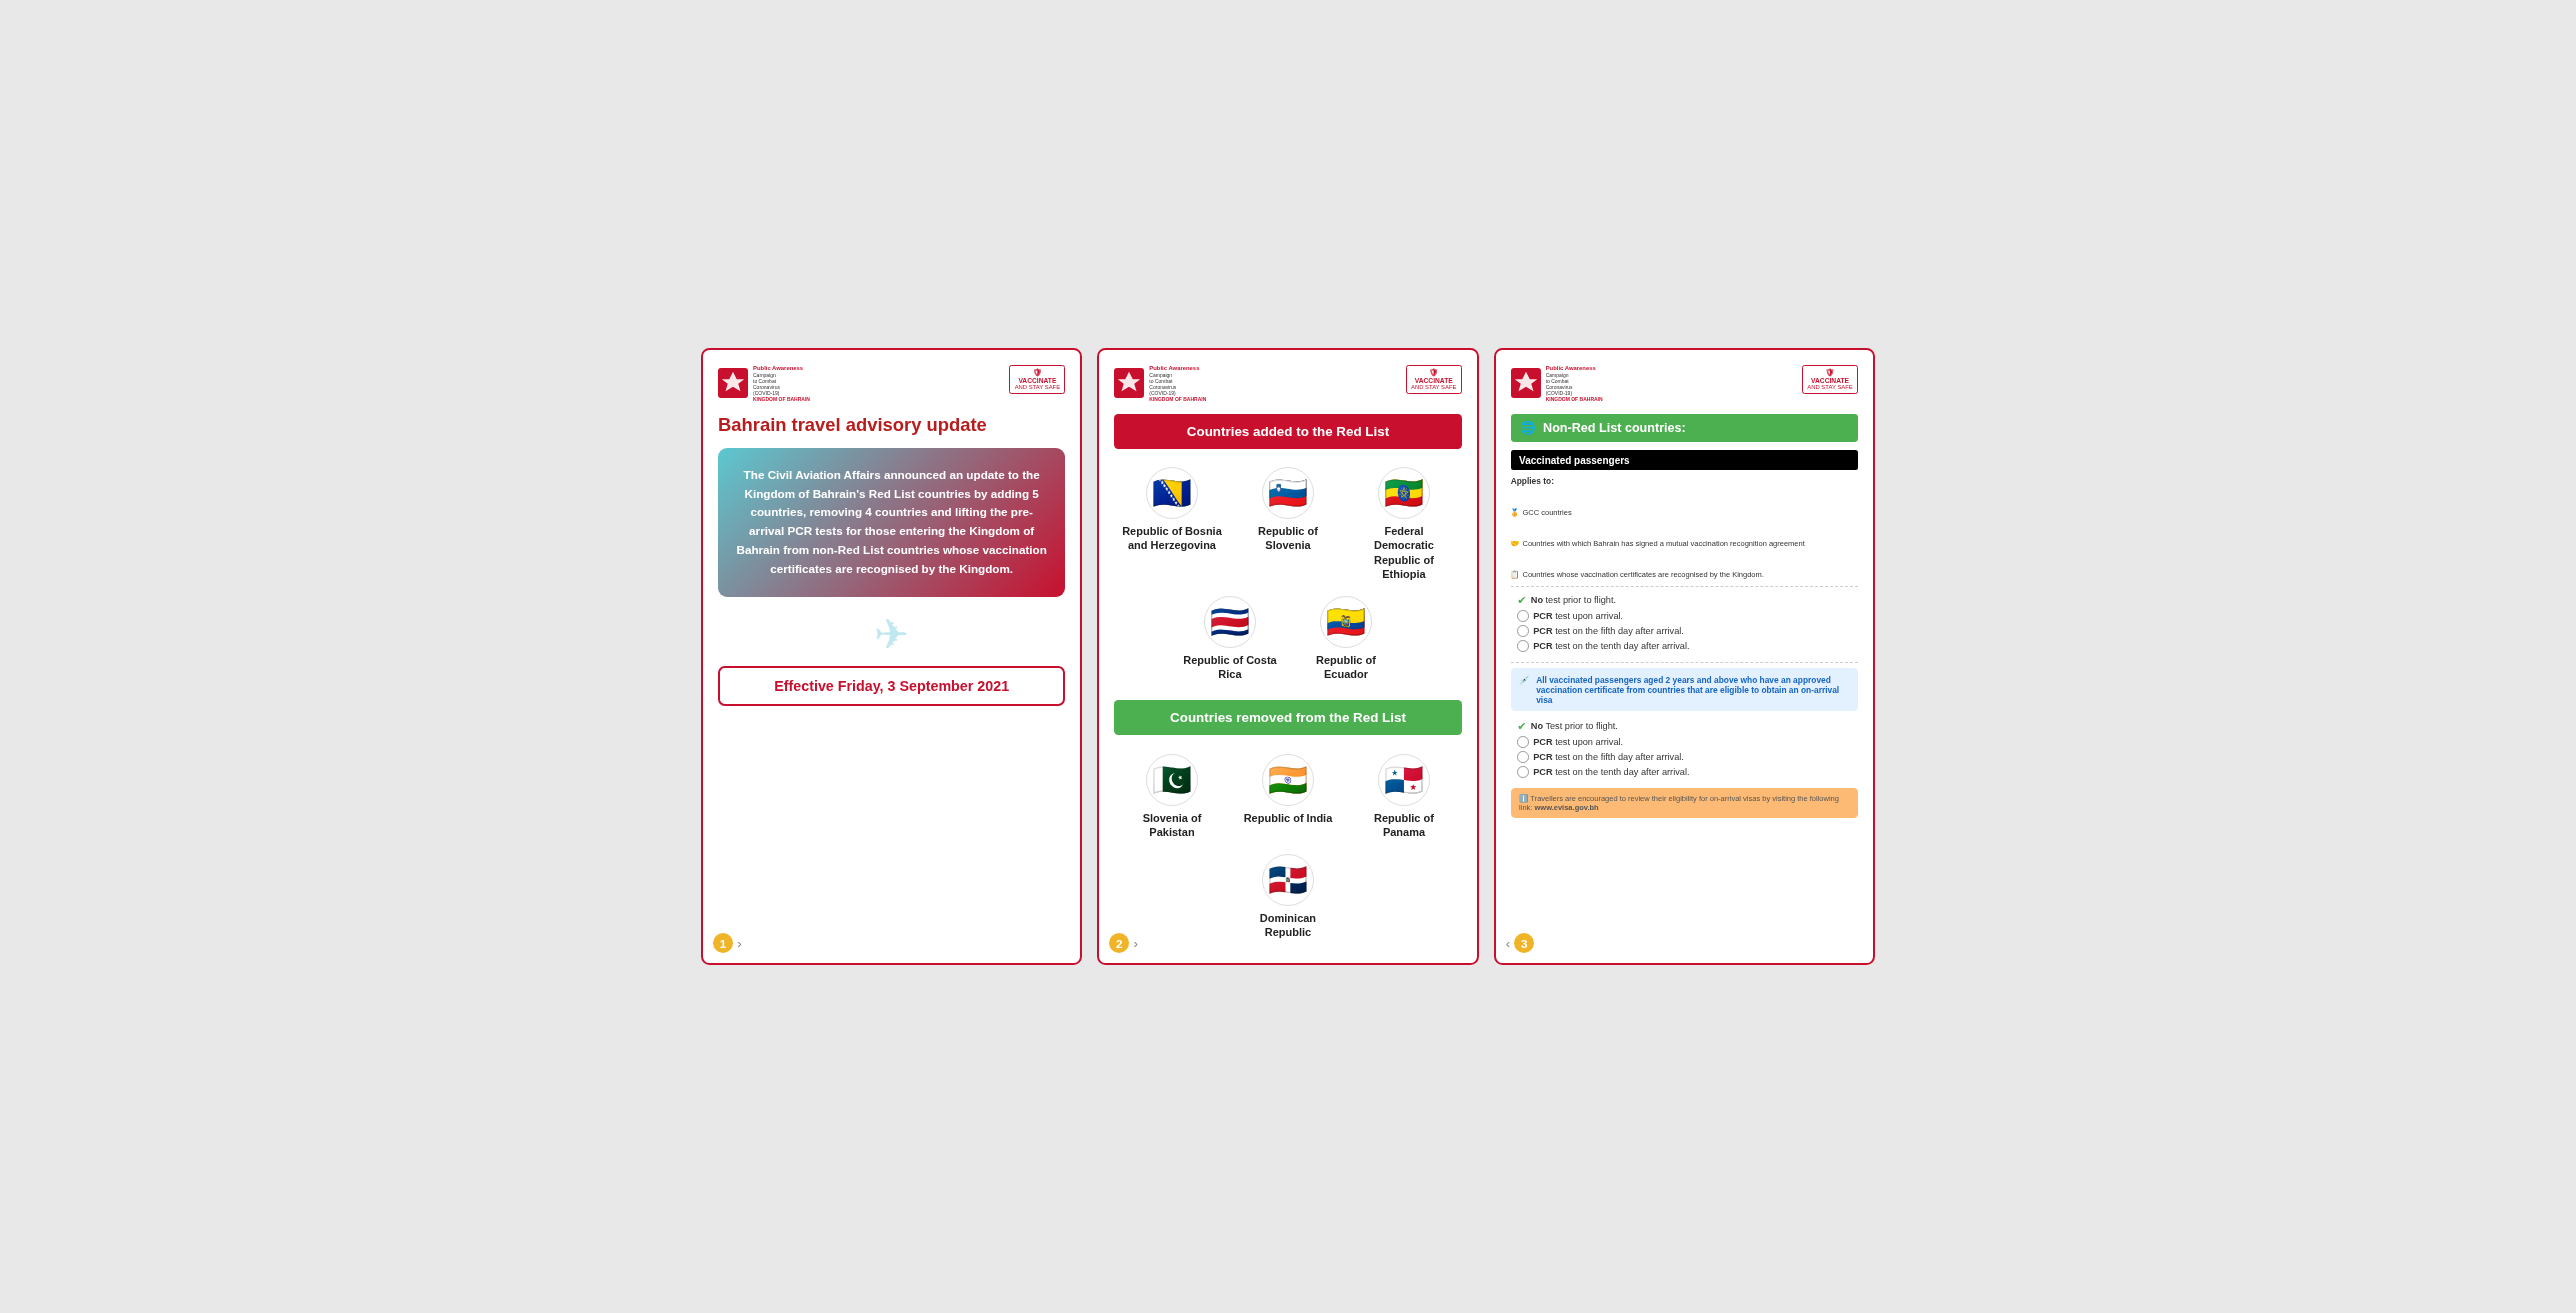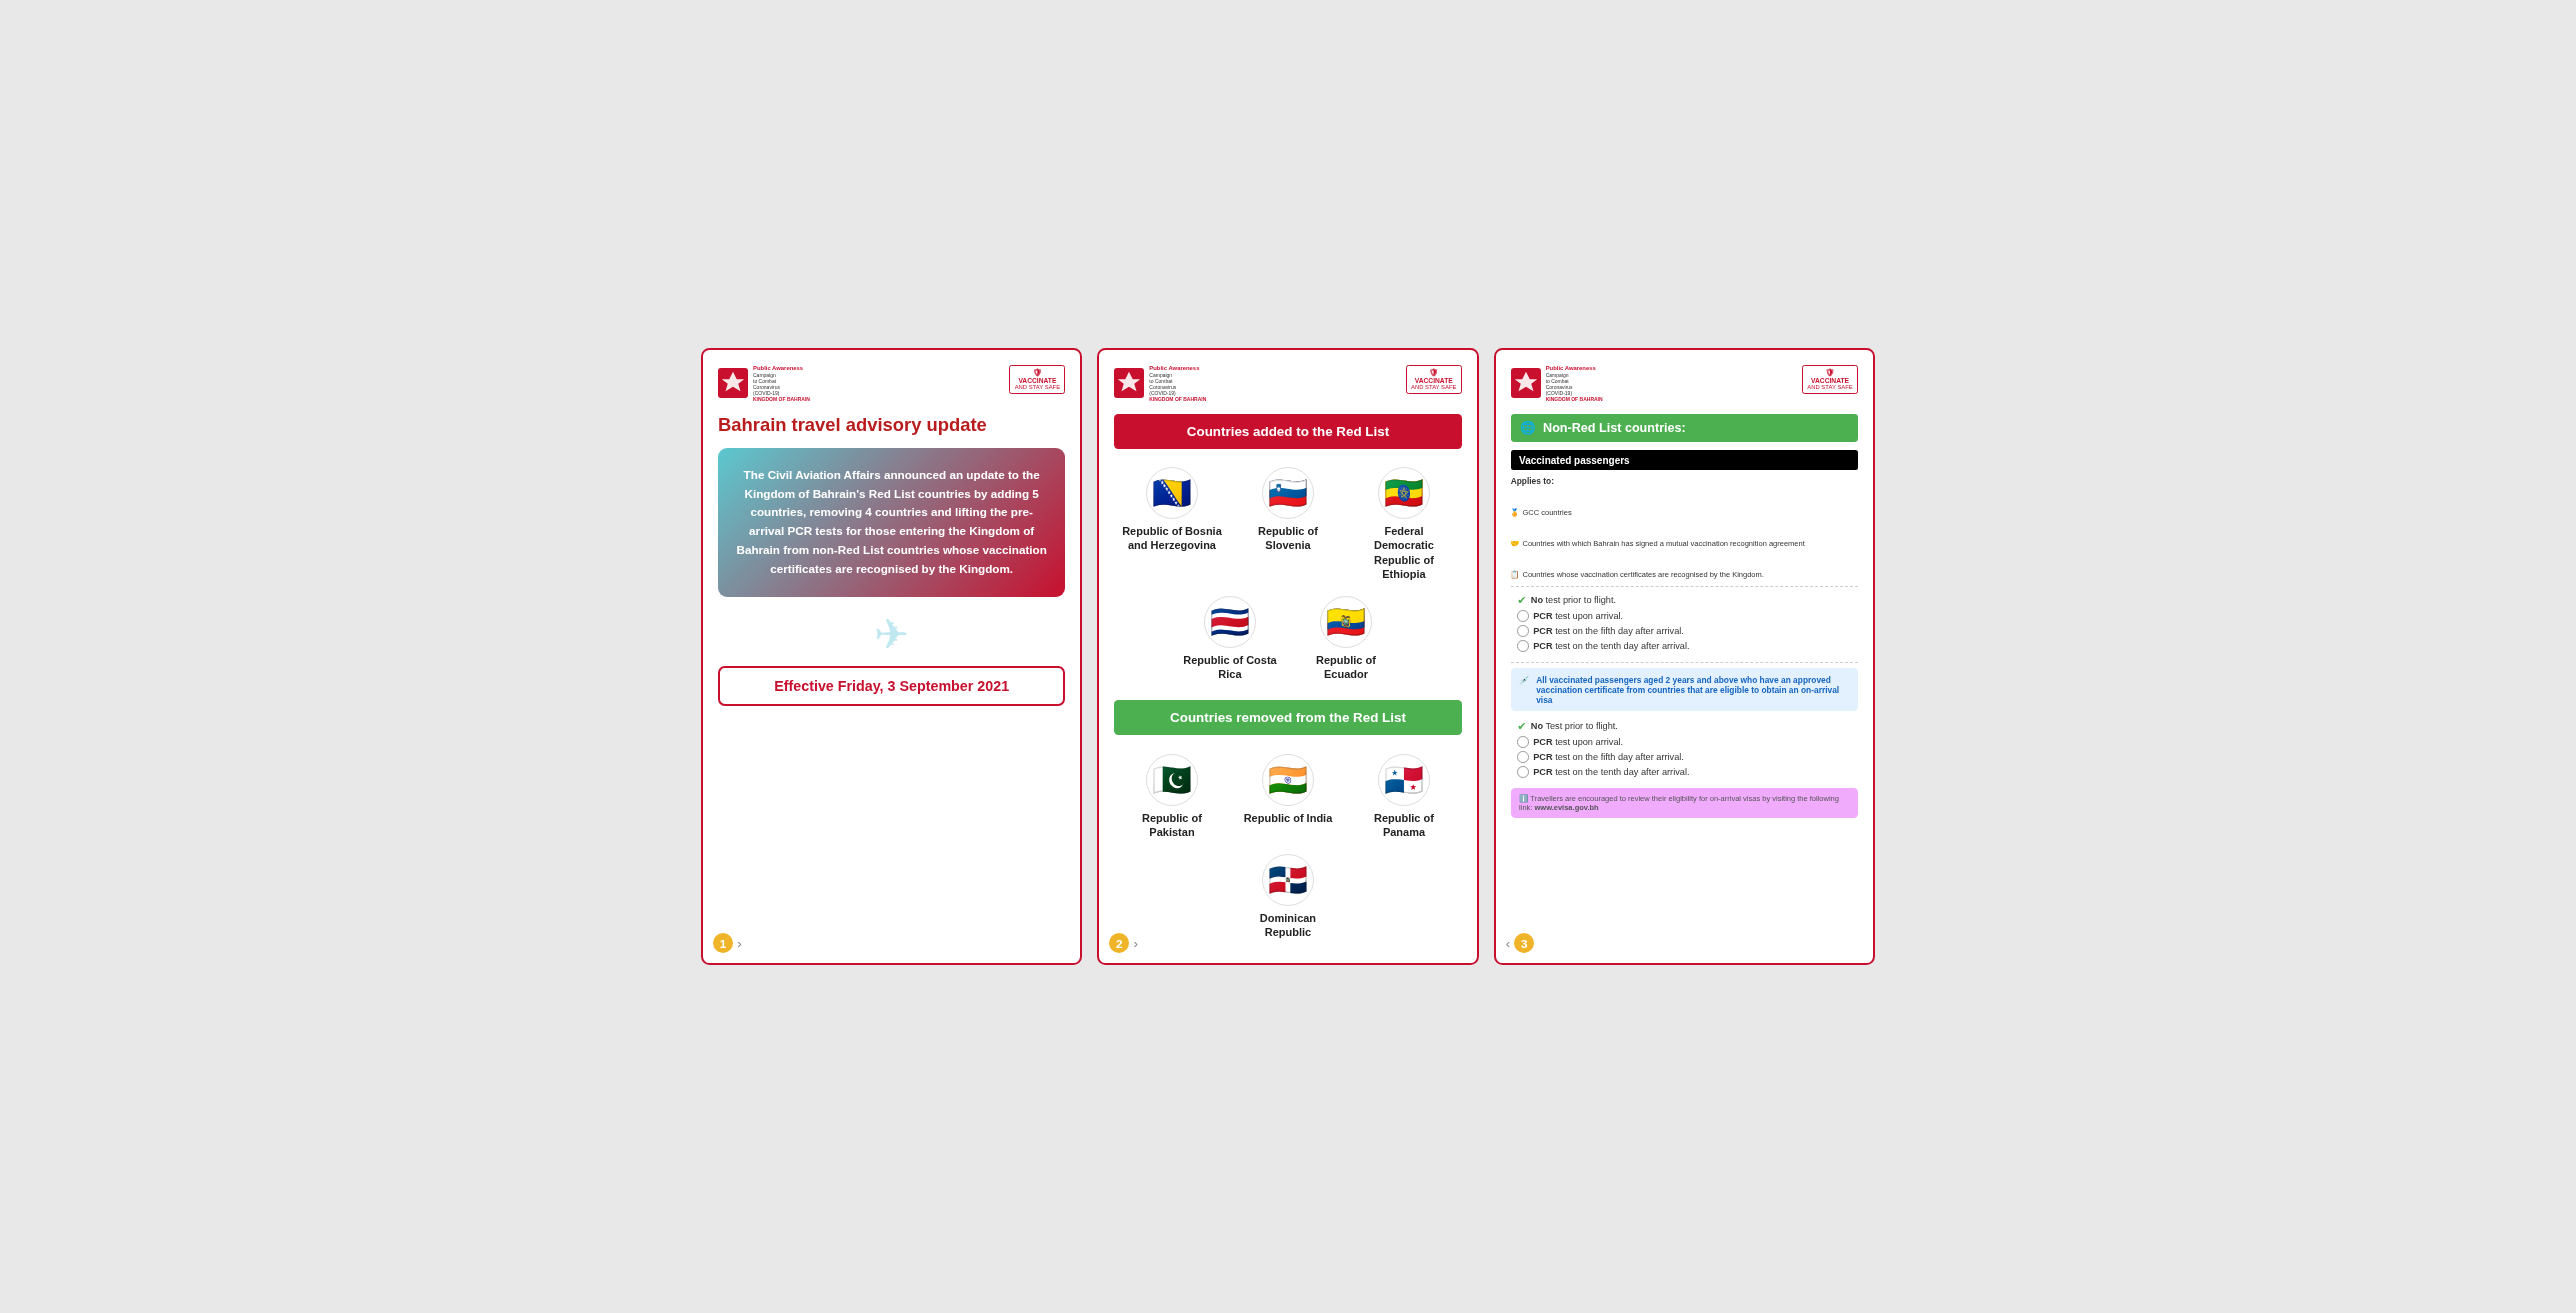--- a/index.html
+++ b/index.html
@@ -210,21 +210,21 @@
       padding: 6.7px 8.4px;
       font-size: 8.4px;
       color: #1565c0;
       font-weight: 600;
       margin-bottom: 6.7px;
       display: flex;
       gap: 6.7px;
       align-items: flex-start;
     }
     .note-box {
-      background: #f0abfc;
+      background: #fdba74;
       border-radius: 4.2px;
       padding: 5.9px 8.4px;
       font-size: 7.5px;
       color: #555;
       margin-bottom: 10px;
     }
     .final-box {
       border: 2.1px solid #c8102e;
       border-radius: 6.7px;
       text-align: center;
@@ -344,21 +344,21 @@
         <div class="flag-circle">🇪🇨</div>
         <div class="country-name">Republic of Ecuador</div>
       </div>
     </div>
 
     <div class="green-banner">Countries removed from the Red List</div>
 
     <div class="country-grid">
       <div class="country-item">
         <div class="flag-circle">🇵🇰</div>
-        <div class="country-name">Republic of Pakistan</div>
+        <div class="country-name">Slovenia of Pakistan</div>
       </div>
       <div class="country-item">
         <div class="flag-circle">🇮🇳</div>
         <div class="country-name">Republic of India</div>
       </div>
       <div class="country-item">
         <div class="flag-circle">🇵🇦</div>
         <div class="country-name">Republic of Panama</div>
       </div>
       <div class="country-item">

